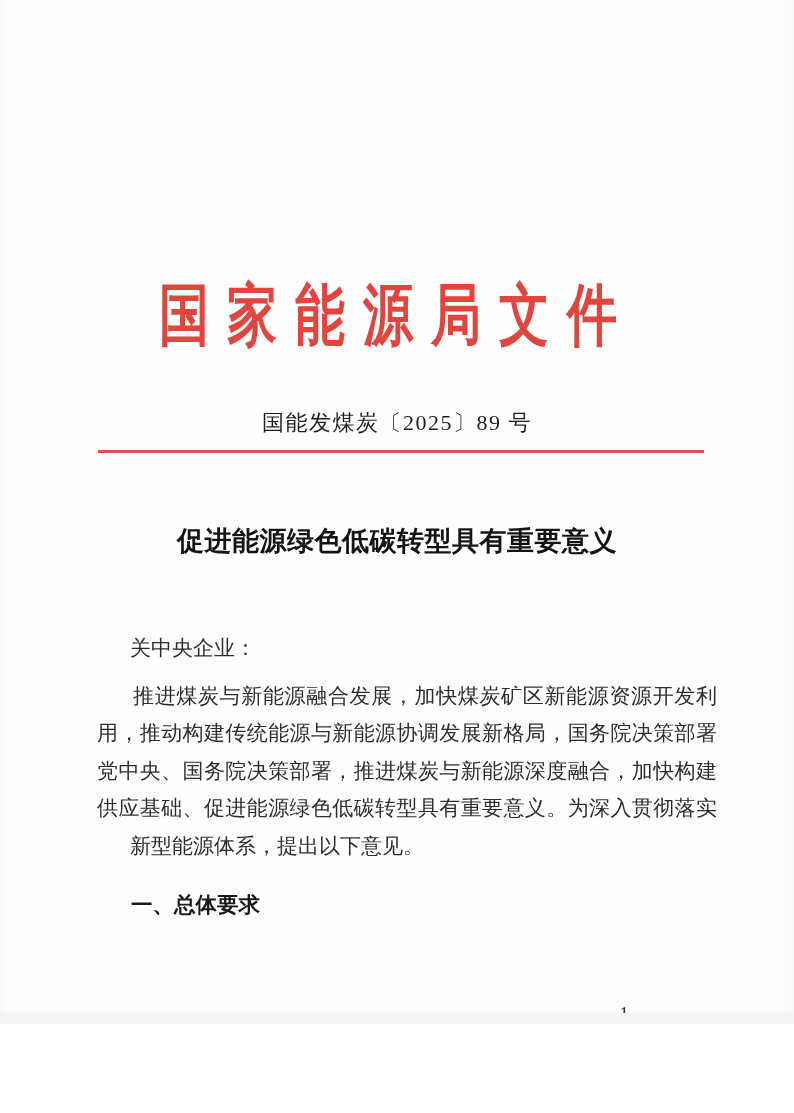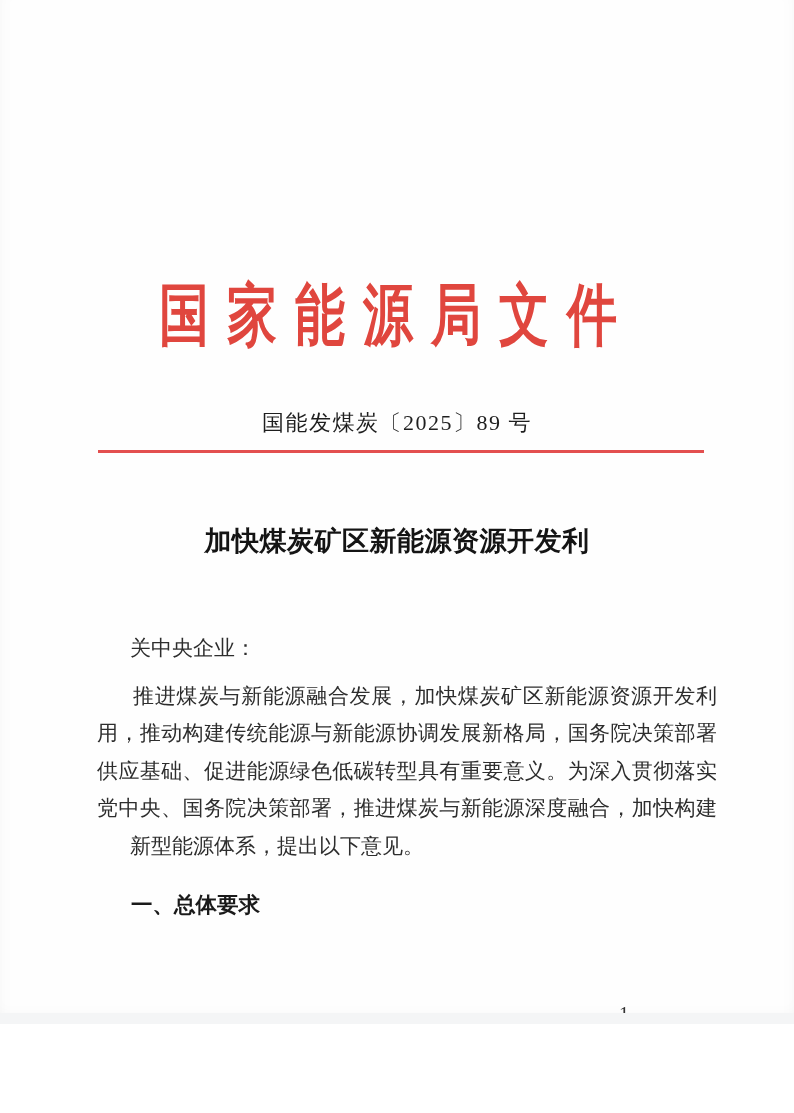--- a/index.html
+++ b/index.html
@@ -128,30 +128,30 @@
 
   <div class="agency-header" style="color: rgb(224, 70, 62);">
     <span class="stretch">国家能源局文件</span>
   </div>
 
   <div class="doc-number">国能发煤炭〔2025〕89 号</div>
 
   <div class="red-rule" style="background: rgb(227, 79, 79);"></div>
 
   <div class="doc-title">
-    <div>加快煤炭矿区新能源资源开发利</div>
+    <div>促进能源绿色低碳转型具有重要意义</div>
   </div>
 
   <div class="body-block">
     <div class="line no-just">关中央企业：</div>
 
     <div class="line indent para-gap">推进煤炭与新能源融合发展，加快煤炭矿区新能源资源开发利</div>
     <div class="line">用，推动构建传统能源与新能源协调发展新格局，国务院决策部署</div>
+    <div class="line">党中央、国务院决策部署，推进煤炭与新能源深度融合，加快构建</div>
     <div class="line">供应基础、促进能源绿色低碳转型具有重要意义。为深入贯彻落实</div>
-    <div class="line">党中央、国务院决策部署，推进煤炭与新能源深度融合，加快构建</div>
     <div class="line no-just">新型能源体系，提出以下意见。</div>
 
     <div class="section-heading">一、总体要求</div>
   </div>
 
   <div class="page-number">— 1 —</div>
 
   <div class="bottom-strip"></div>
 
 </div>

